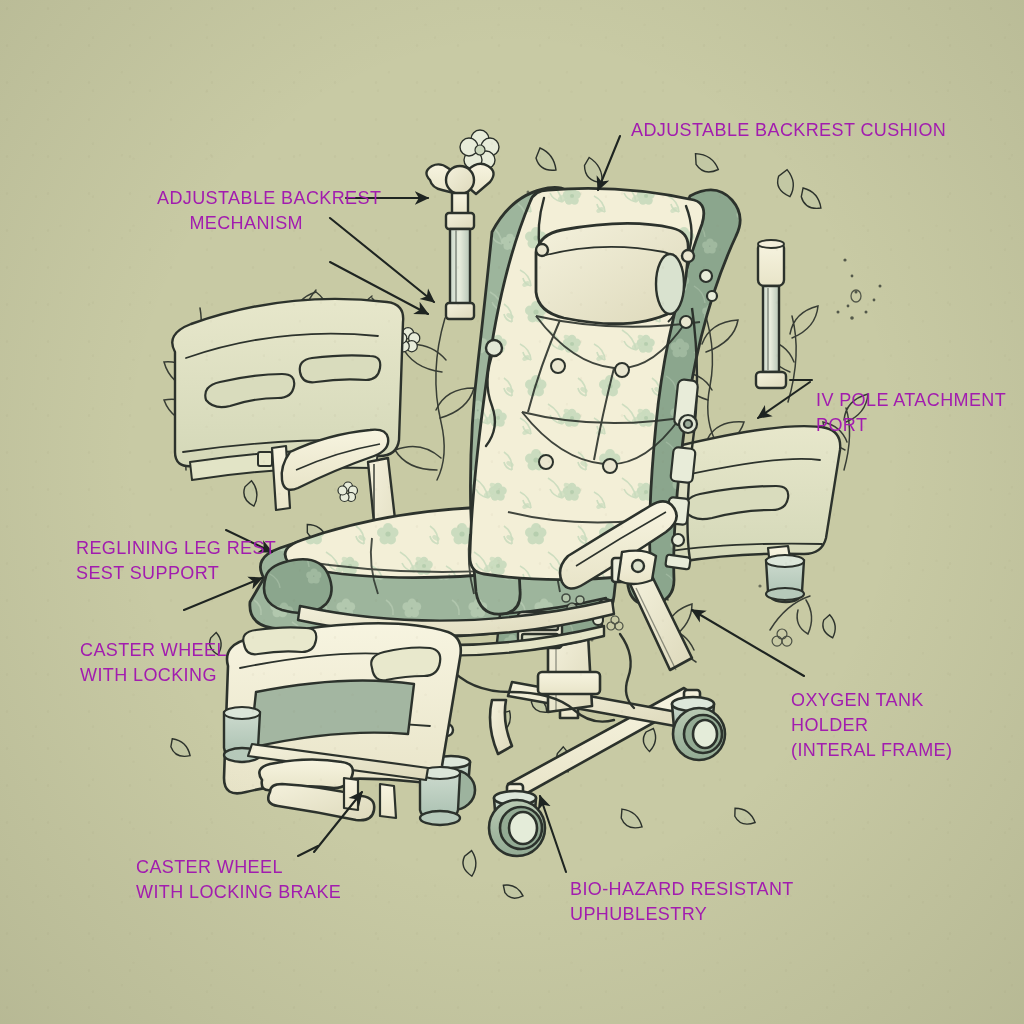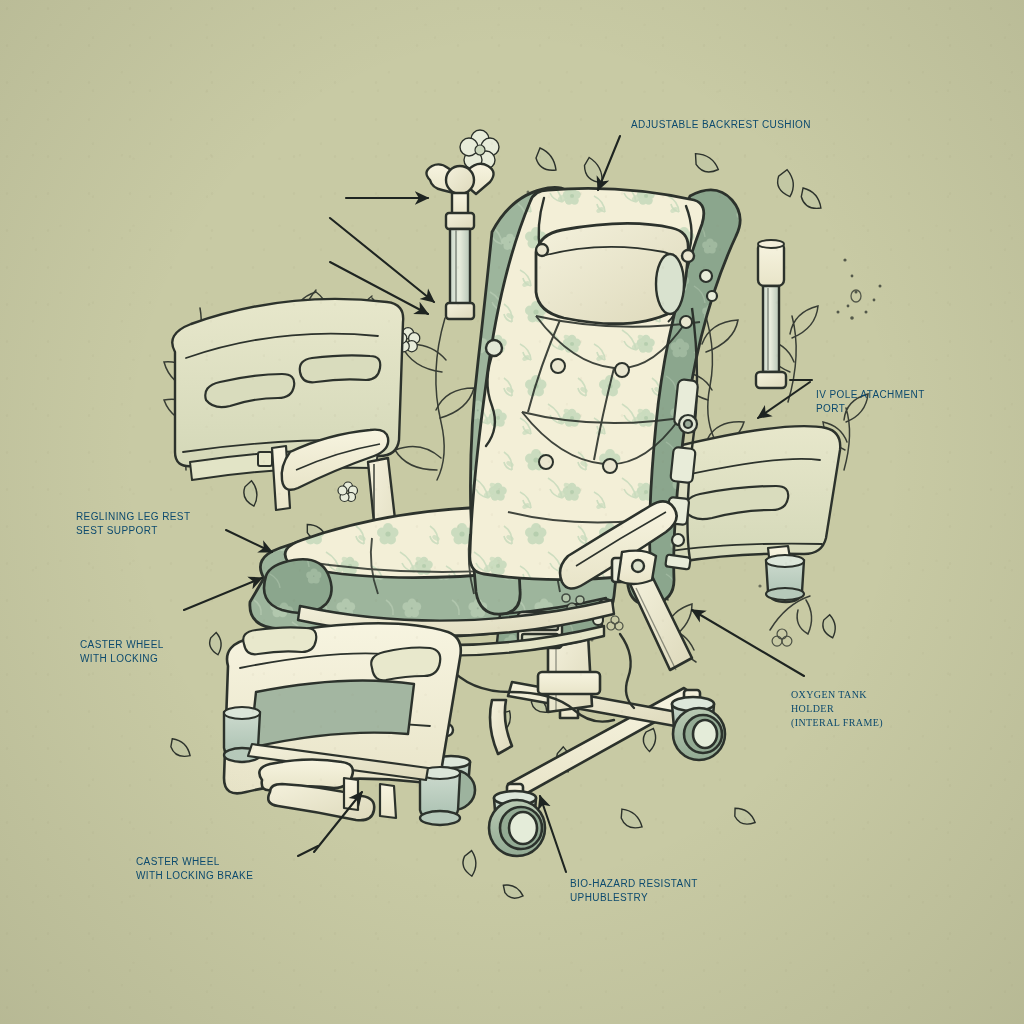--- a/index.html
+++ b/index.html
@@ -6,22 +6,22 @@
   html,body{margin:0;padding:0;}
   body{
     width:1024px;height:1024px;overflow:hidden;
     font-family:"Liberation Sans","DejaVu Sans",sans-serif;
     background:#c7c9a2;
   }
   #stage{position:relative;width:1024px;height:1024px;}
   #art{position:absolute;inset:0;width:1024px;height:1024px;display:block;}
   .lbl{
     position:absolute;
-    color:#0c4a6e;
-    font-size:10px;
+    color:#a21caf;
+    font-size:18px;
     letter-spacing:.4px;
     line-height:1.38;
     white-space:pre;
     text-transform:uppercase;
     font-family:"Liberation Sans","DejaVu Sans",sans-serif;
   }
   .paper-noise{
     position:absolute;inset:0;pointer-events:none;
     opacity:.5;
     background-image:
@@ -578,31 +578,33 @@
       <path d="M298 856 l20 -10" stroke-width="2"></path>
       <line x1="566" y1="872" x2="540" y2="796" marker-end="url(#arrow)"></line>
     </g>
   </svg>
 
   <div class="paper-noise"></div>
   <div class="vignette"></div>
 
   <div class="lbl" style="left:631px;top:118px;">ADJUSTABLE BACKREST CUSHION</div>
 
+  <div class="lbl" style="left:157px;top:186px;">ADJUSTABLE BACKREST
+      MECHANISM</div>
 
   <div class="lbl" style="left:816px;top:388px;">IV POLE ATACHMENT
 PORT</div>
 
-  <div class="lbl" style="left:76px;top:510px;">REGLINING LEG REST
+  <div class="lbl" style="left:76px;top:536px;">REGLINING LEG REST
 SEST SUPPORT</div>
 
   <div class="lbl" style="left:80px;top:638px;">CASTER WHEEL
 WITH LOCKING</div>
 
-  <div class="lbl" style="left:791px;top:688px;font-family:Liberation Serif, serif;">OXYGEN TANK
+  <div class="lbl" style="left:791px;top:688px;">OXYGEN TANK
 HOLDER
 (INTERAL FRAME)</div>
 
   <div class="lbl" style="left:136px;top:855px;">CASTER WHEEL
 WITH LOCKING BRAKE</div>
 
   <div class="lbl" style="left:570px;top:877px;">BIO-HAZARD RESISTANT
 UPHUBLESTRY</div>
 
 </div>

